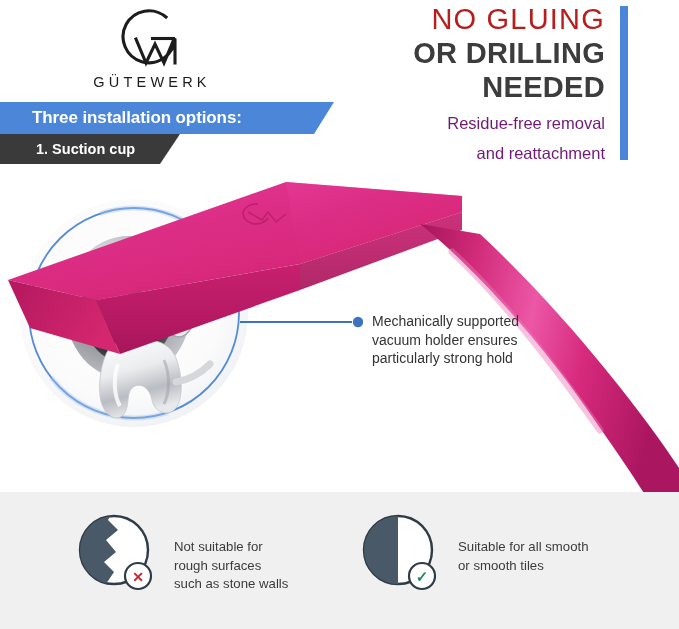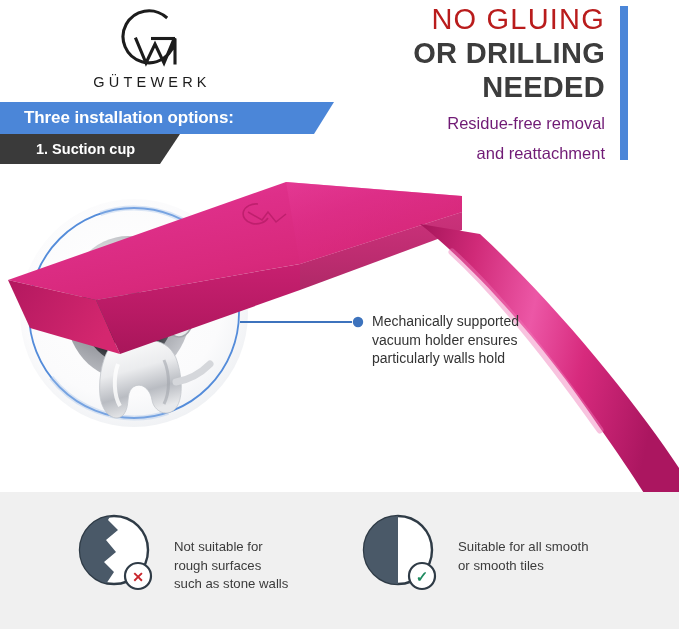--- a/index.html
+++ b/index.html
@@ -52,21 +52,21 @@
     background: #4b86d8;
     clip-path: polygon(0 0, 334px 0, 314px 32px, 0 32px);
     display: flex;
     align-items: center;
   }
   #banner-blue-label {
     color: #ffffff;
     font-size: 17px;
     font-weight: 700;
     letter-spacing: -0.1px;
-    padding-left: 24px;
+    padding-left: 32px;
   }
   #banner-dark {
     position: absolute;
     left: 0;
     top: 134px;
     width: 180px;
     height: 30px;
     background: #3a3a3a;
     clip-path: polygon(0 0, 180px 0, 160px 30px, 0 30px);
     display: flex;
@@ -307,21 +307,21 @@
         <path d="M72 154 L240 154" fill="none" stroke="#ffffff" stroke-width="0"></path>
         <path d="M240 154 L352 154" fill="none" stroke="#3d73bd" stroke-width="1.8"></path>
         <circle cx="358" cy="154" r="5.2" fill="#3d73bd"></circle>
       </g>
     </svg>
   </div>
 
   <div id="callout-text">
     <div>Mechanically supported</div>
     <div>vacuum holder ensures</div>
-    <div>particularly walls hold</div>
+    <div>particularly strong hold</div>
   </div>
 
   <div id="bottom-band">
 
     <div class="bottom-item" id="bottom-item-rough">
       <div class="icon-wrap">
         <svg width="78" height="86" viewBox="0 0 78 86">
           <defs>
               <clipPath id="clipRough">
                 <circle cx="36" cy="40" r="34"></circle>

